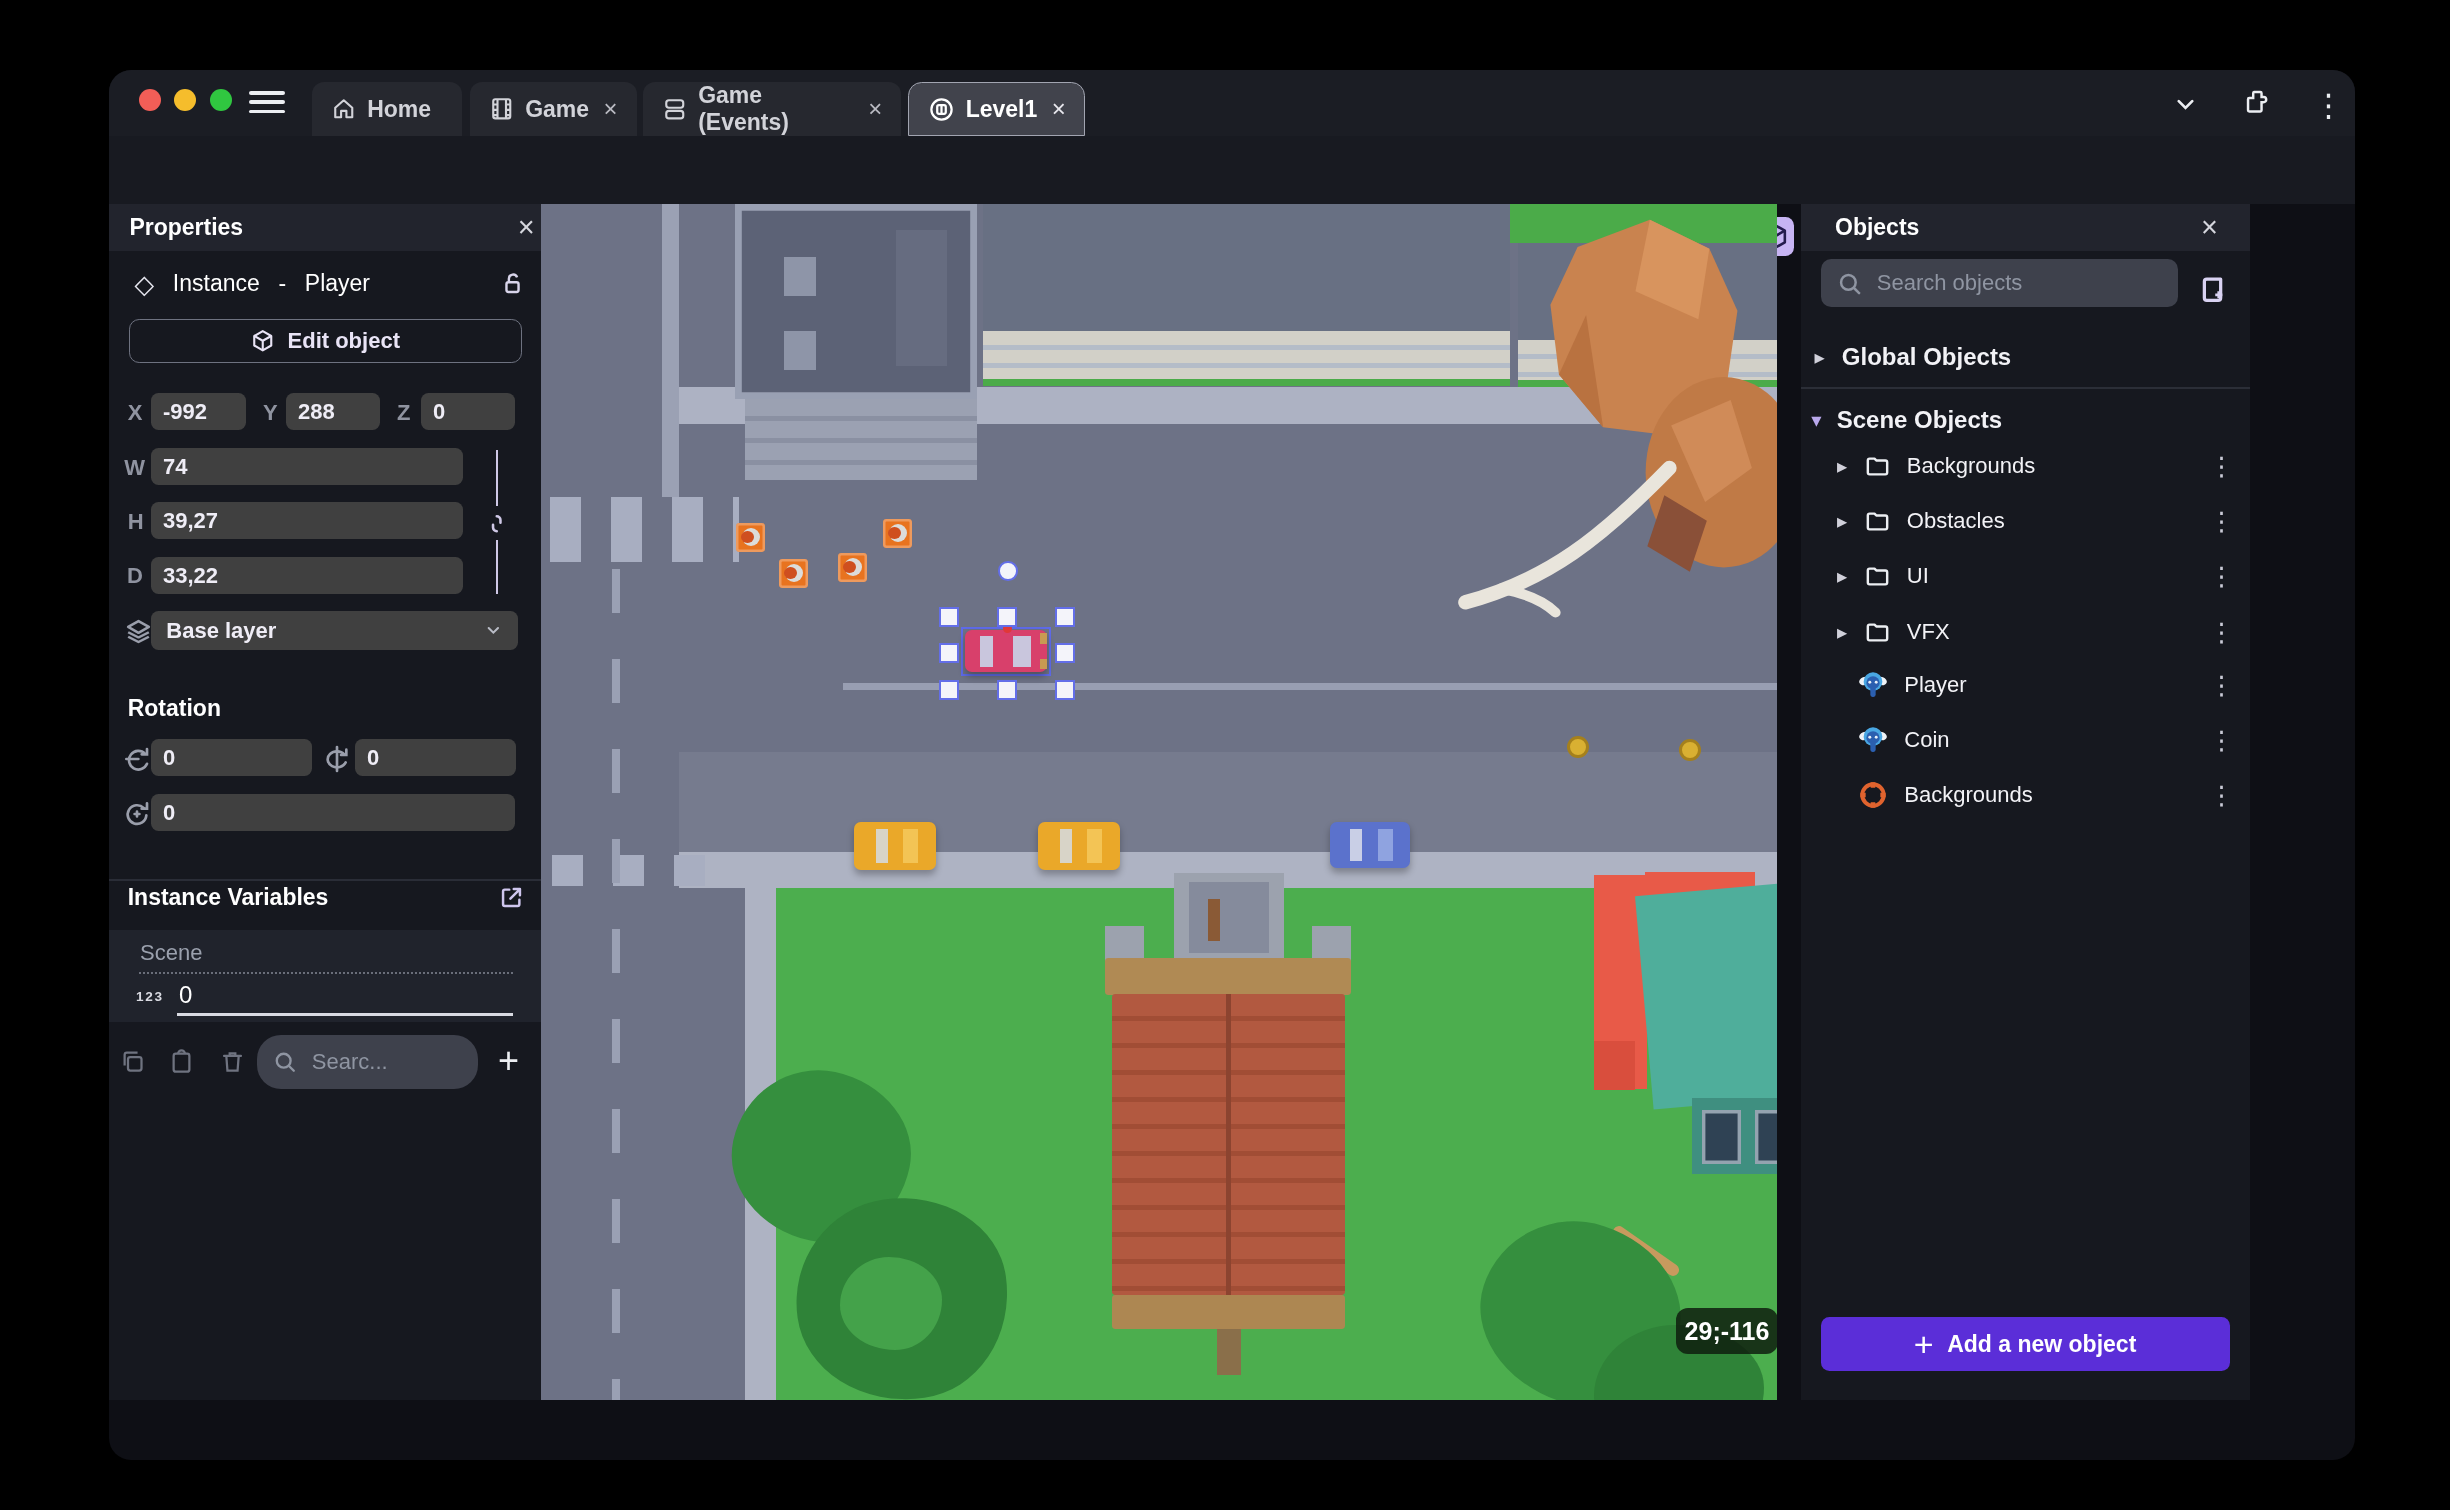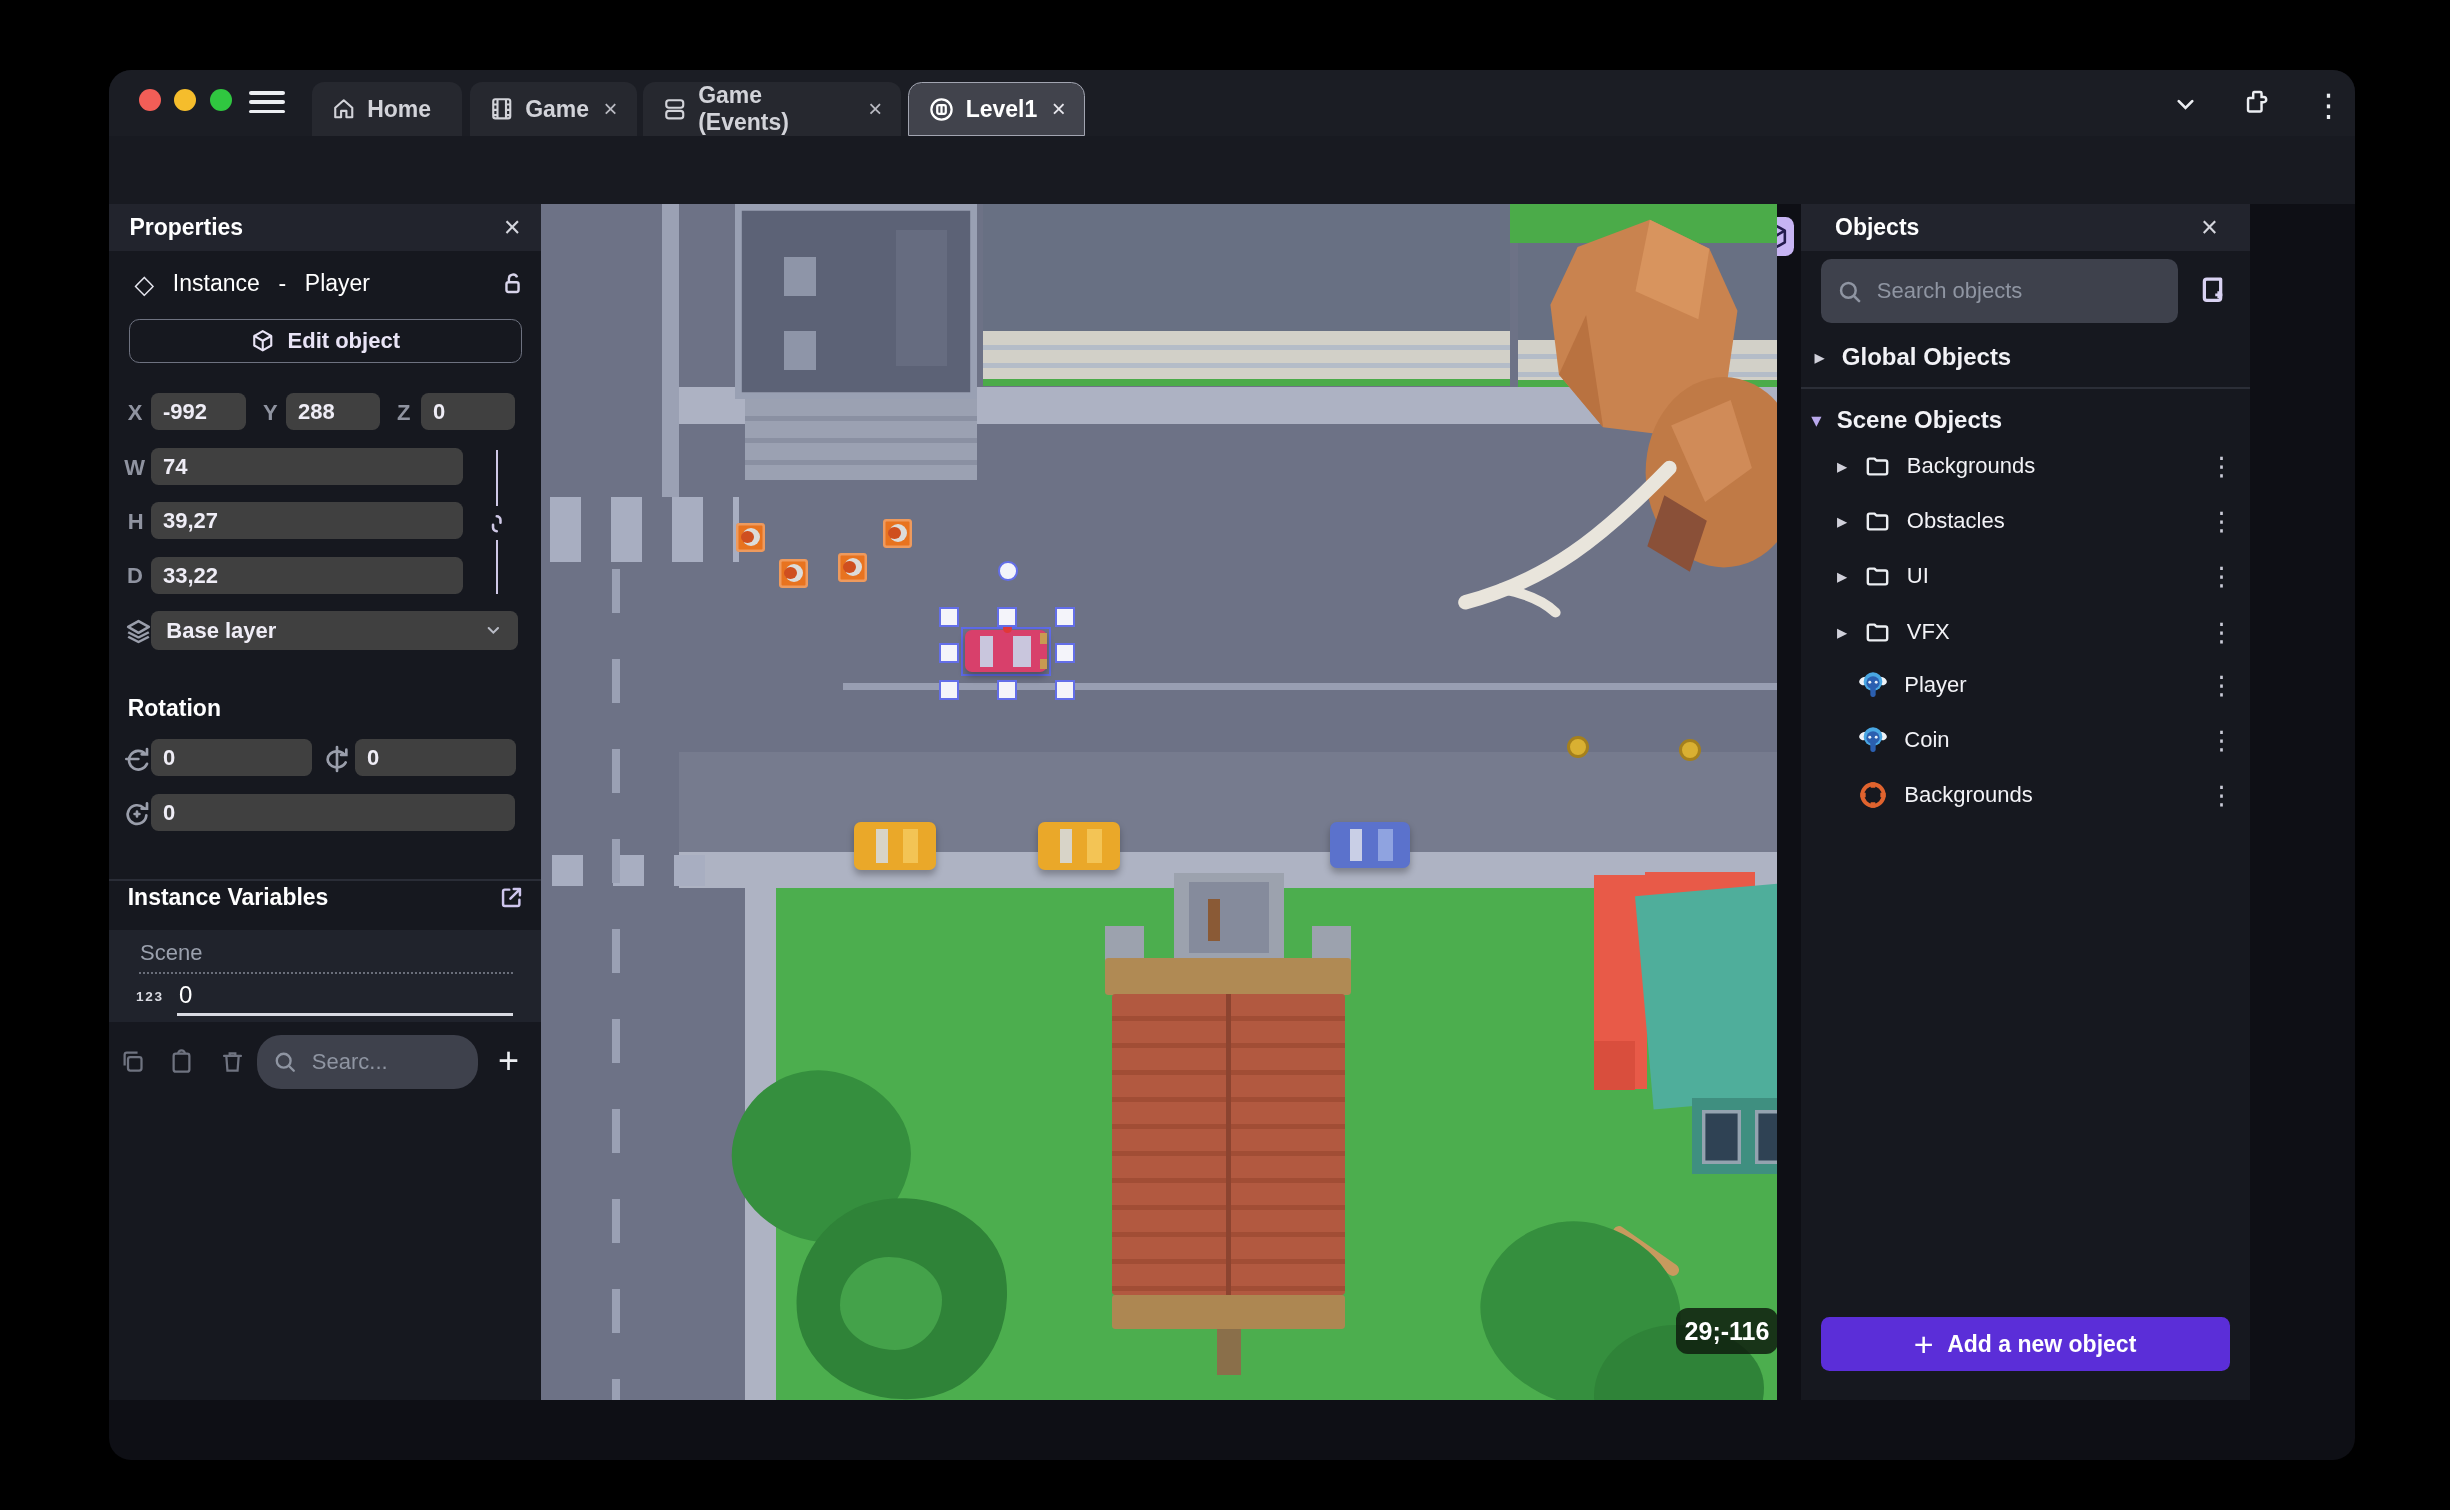--- a/index.html
+++ b/index.html
@@ -229,21 +229,21 @@
     <div class="ab vdiv" style="left:2031px;"></div>
     <div class="ab tbtn" style="left:2037px;top:81px;width:37px;height:39px;">
         <svg width="34" height="34" viewBox="0 0 24 24" fill="none" stroke="#e3e4ea" stroke-width="2" stroke-linecap="round" stroke-linejoin="round">
           <rect x="3.5" y="4" width="13" height="16" rx="2"></rect>
           <path d="M6 8h1.4M6 12h1.4M6 16h1.4"></path>
           <path d="M11.5 16.5l6.8-6.8a1.6 1.6 0 0 1 2.5 2L14 18.5l-3 .6z"></path>
         </svg>
       </div>
   </div>
 
-  <div class="ab panel" style="left:0;top:134px;width:432px;height:1196px;">
+  <div class="ab panel" style="left:0;top:134px;width:432px;height:1196px;padding-left:14px;">
     <div class="ab phead">
       <span class="ptitle">Properties</span>
       <span class="xclose">×</span>
     </div>
 
     <div class="ab" style="left:25.5px;top:61px;width:382px;height:37px;display:flex;align-items:center;gap:18.7px;font-size:23px;color:#fff;">
       <span style="font-size:25.5px;color:#e6e6ef;">◇</span>
       <span>Instance</span>
       <span>-</span>
       <span>Player</span>
@@ -496,21 +496,21 @@
     <div class="ab handle" style="left:457px;top:357px;border-radius:50%;"></div>
 
     <div class="ab badge" style="left:1135px;top:1104px;width:102px;height:46px;">29;-116</div>
   </div>
 
   <div class="ab panel" style="left:1692px;top:134px;width:449px;height:1196px;">
     <div class="ab phead" style="padding:0 32px 0 34px;">
       <span class="ptitle">Objects</span>
       <span class="xclose">×</span>
     </div>
-    <div class="ab searchpill" style="left:19.5px;top:55px;width:357px;height:64px;border-radius:10.2px;">
+    <div class="ab searchpill" style="left:19.5px;top:55px;width:357px;height:48px;border-radius:10.2px;">
       <span class="icn">
           <svg width="27" height="27" viewBox="0 0 24 24" fill="none" stroke="#8f95a2" stroke-width="2.2" stroke-linecap="round">
             <circle cx="11" cy="11" r="6.5"></circle>
             <path d="M16 16l4.5 4.5"></path>
           </svg>
         </span>
       <input placeholder="Search objects" style="">
     </div>
     <div class="ab icn" style="left:392px;top:66px;">
         <svg width="34" height="34" viewBox="0 0 24 24" fill="none" stroke="#d9d2f2" stroke-width="2" stroke-linejoin="round">

